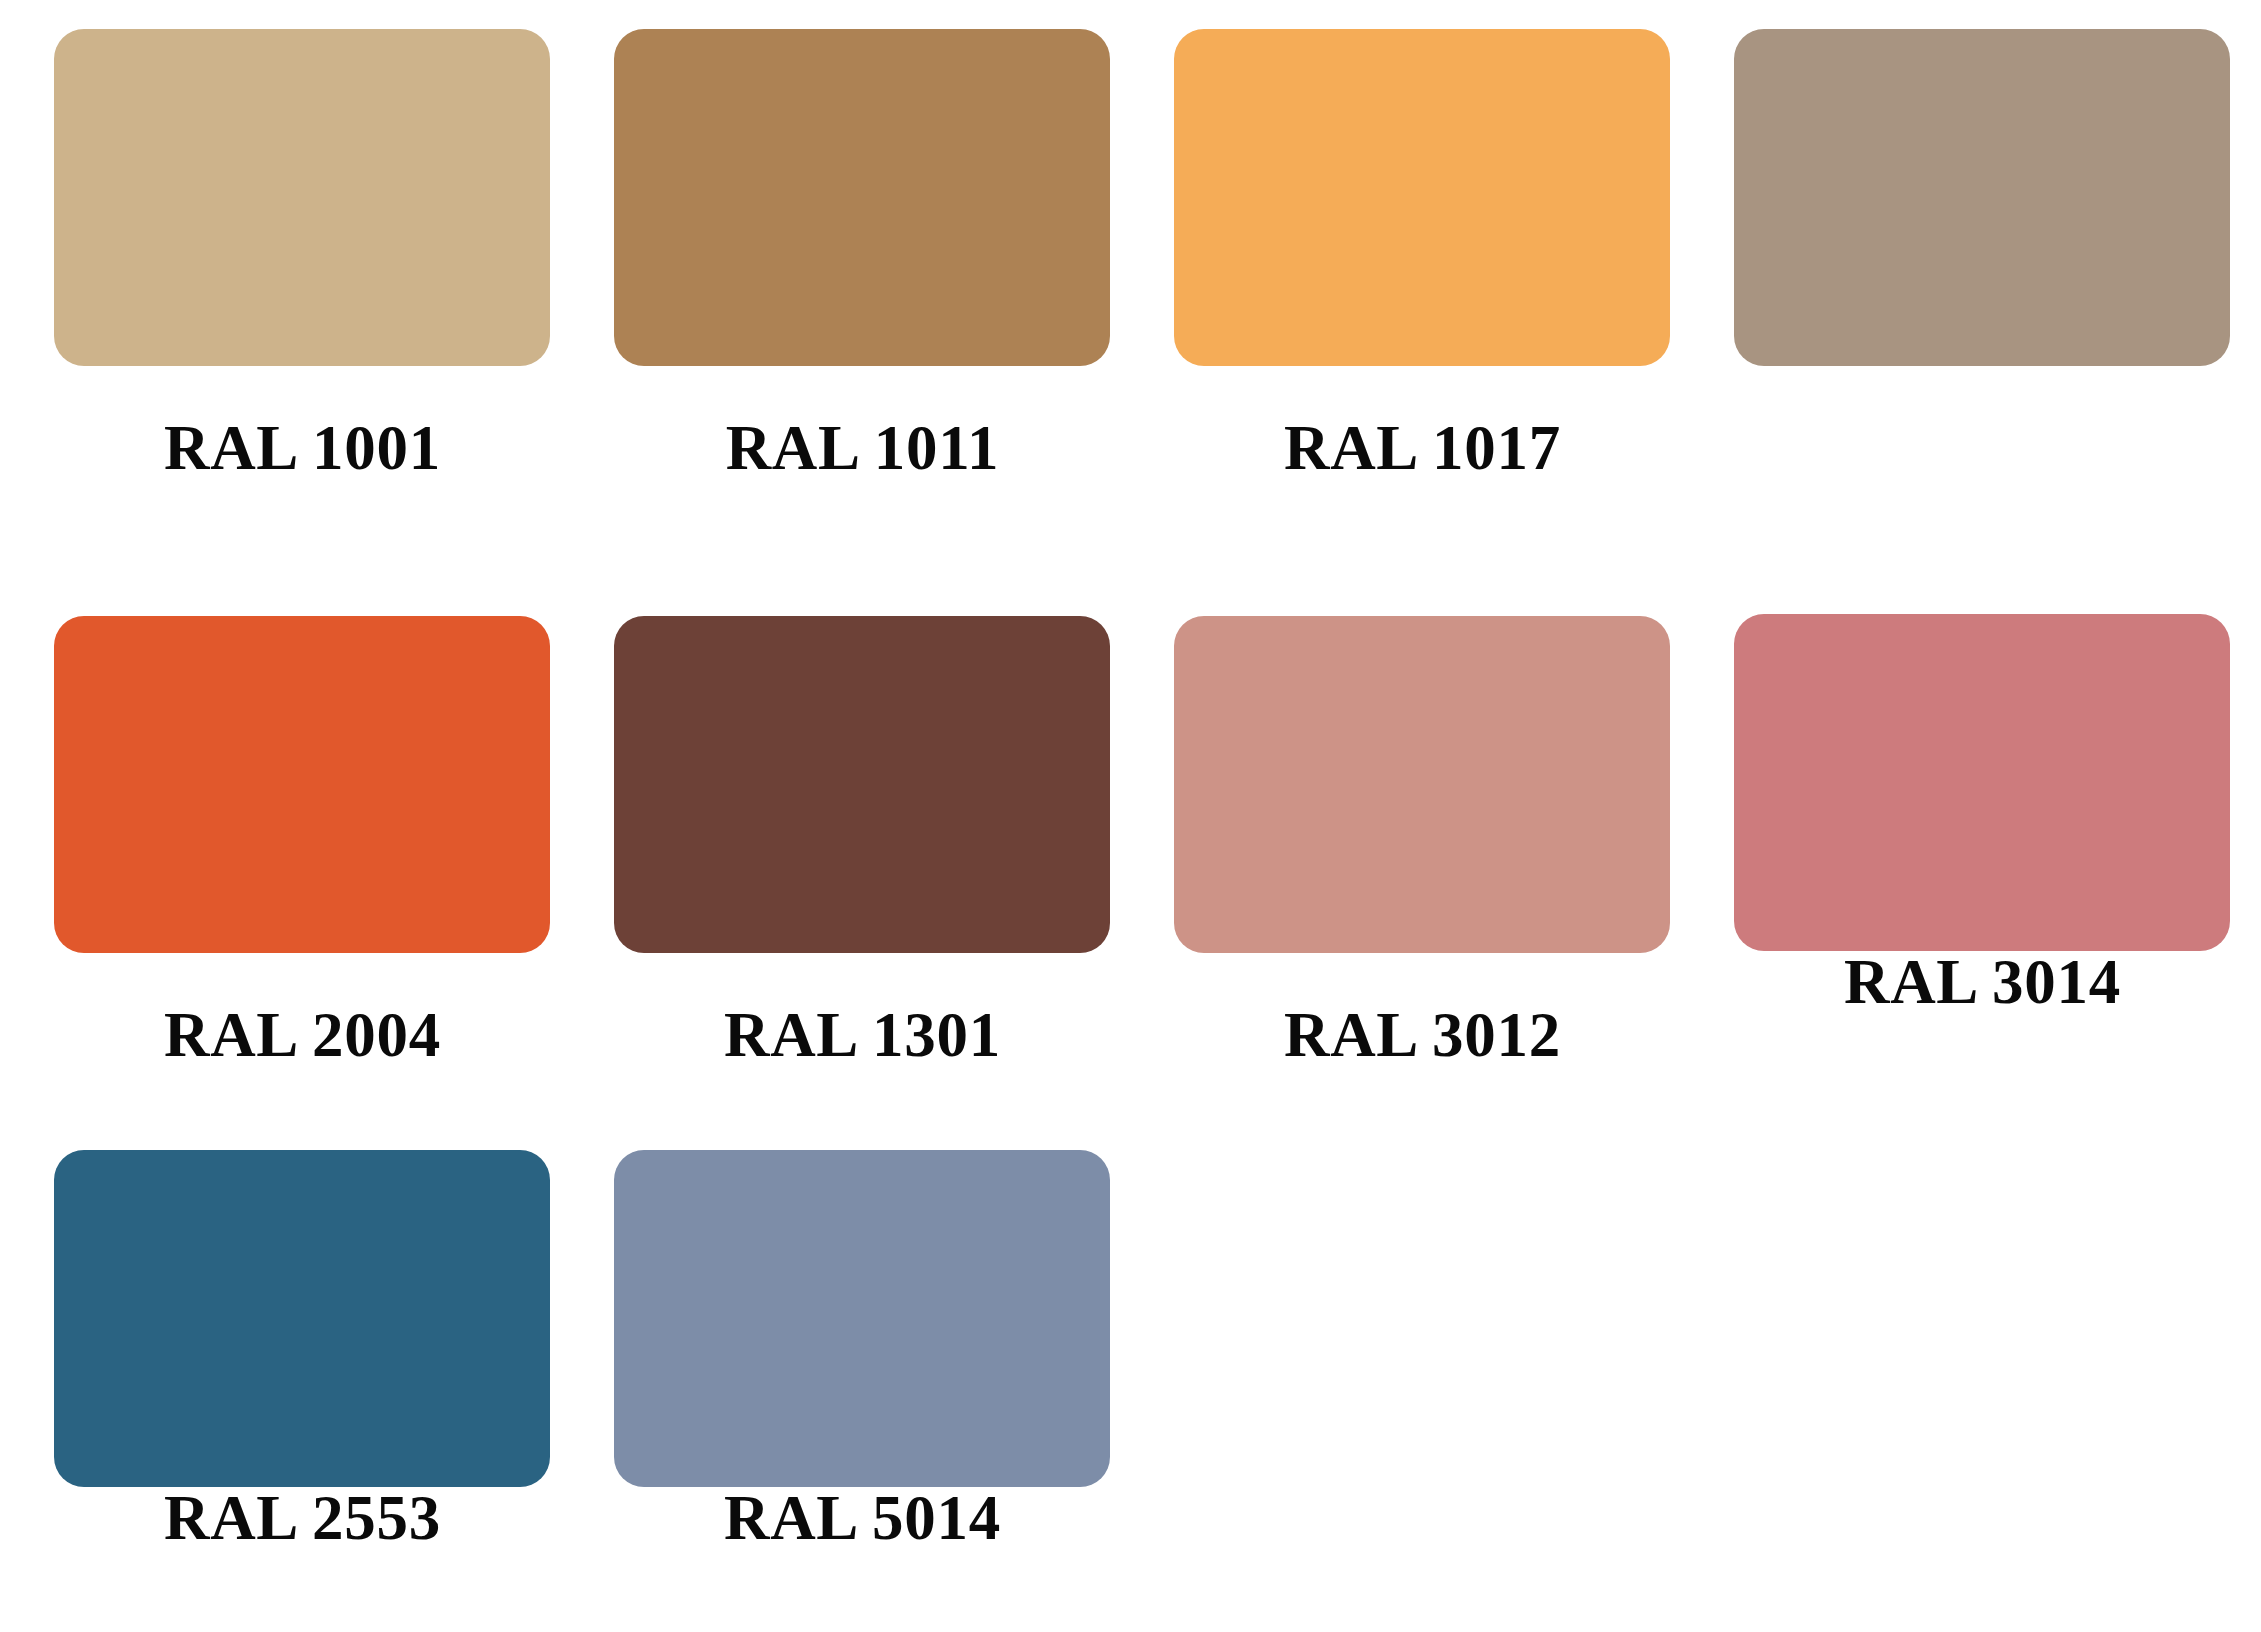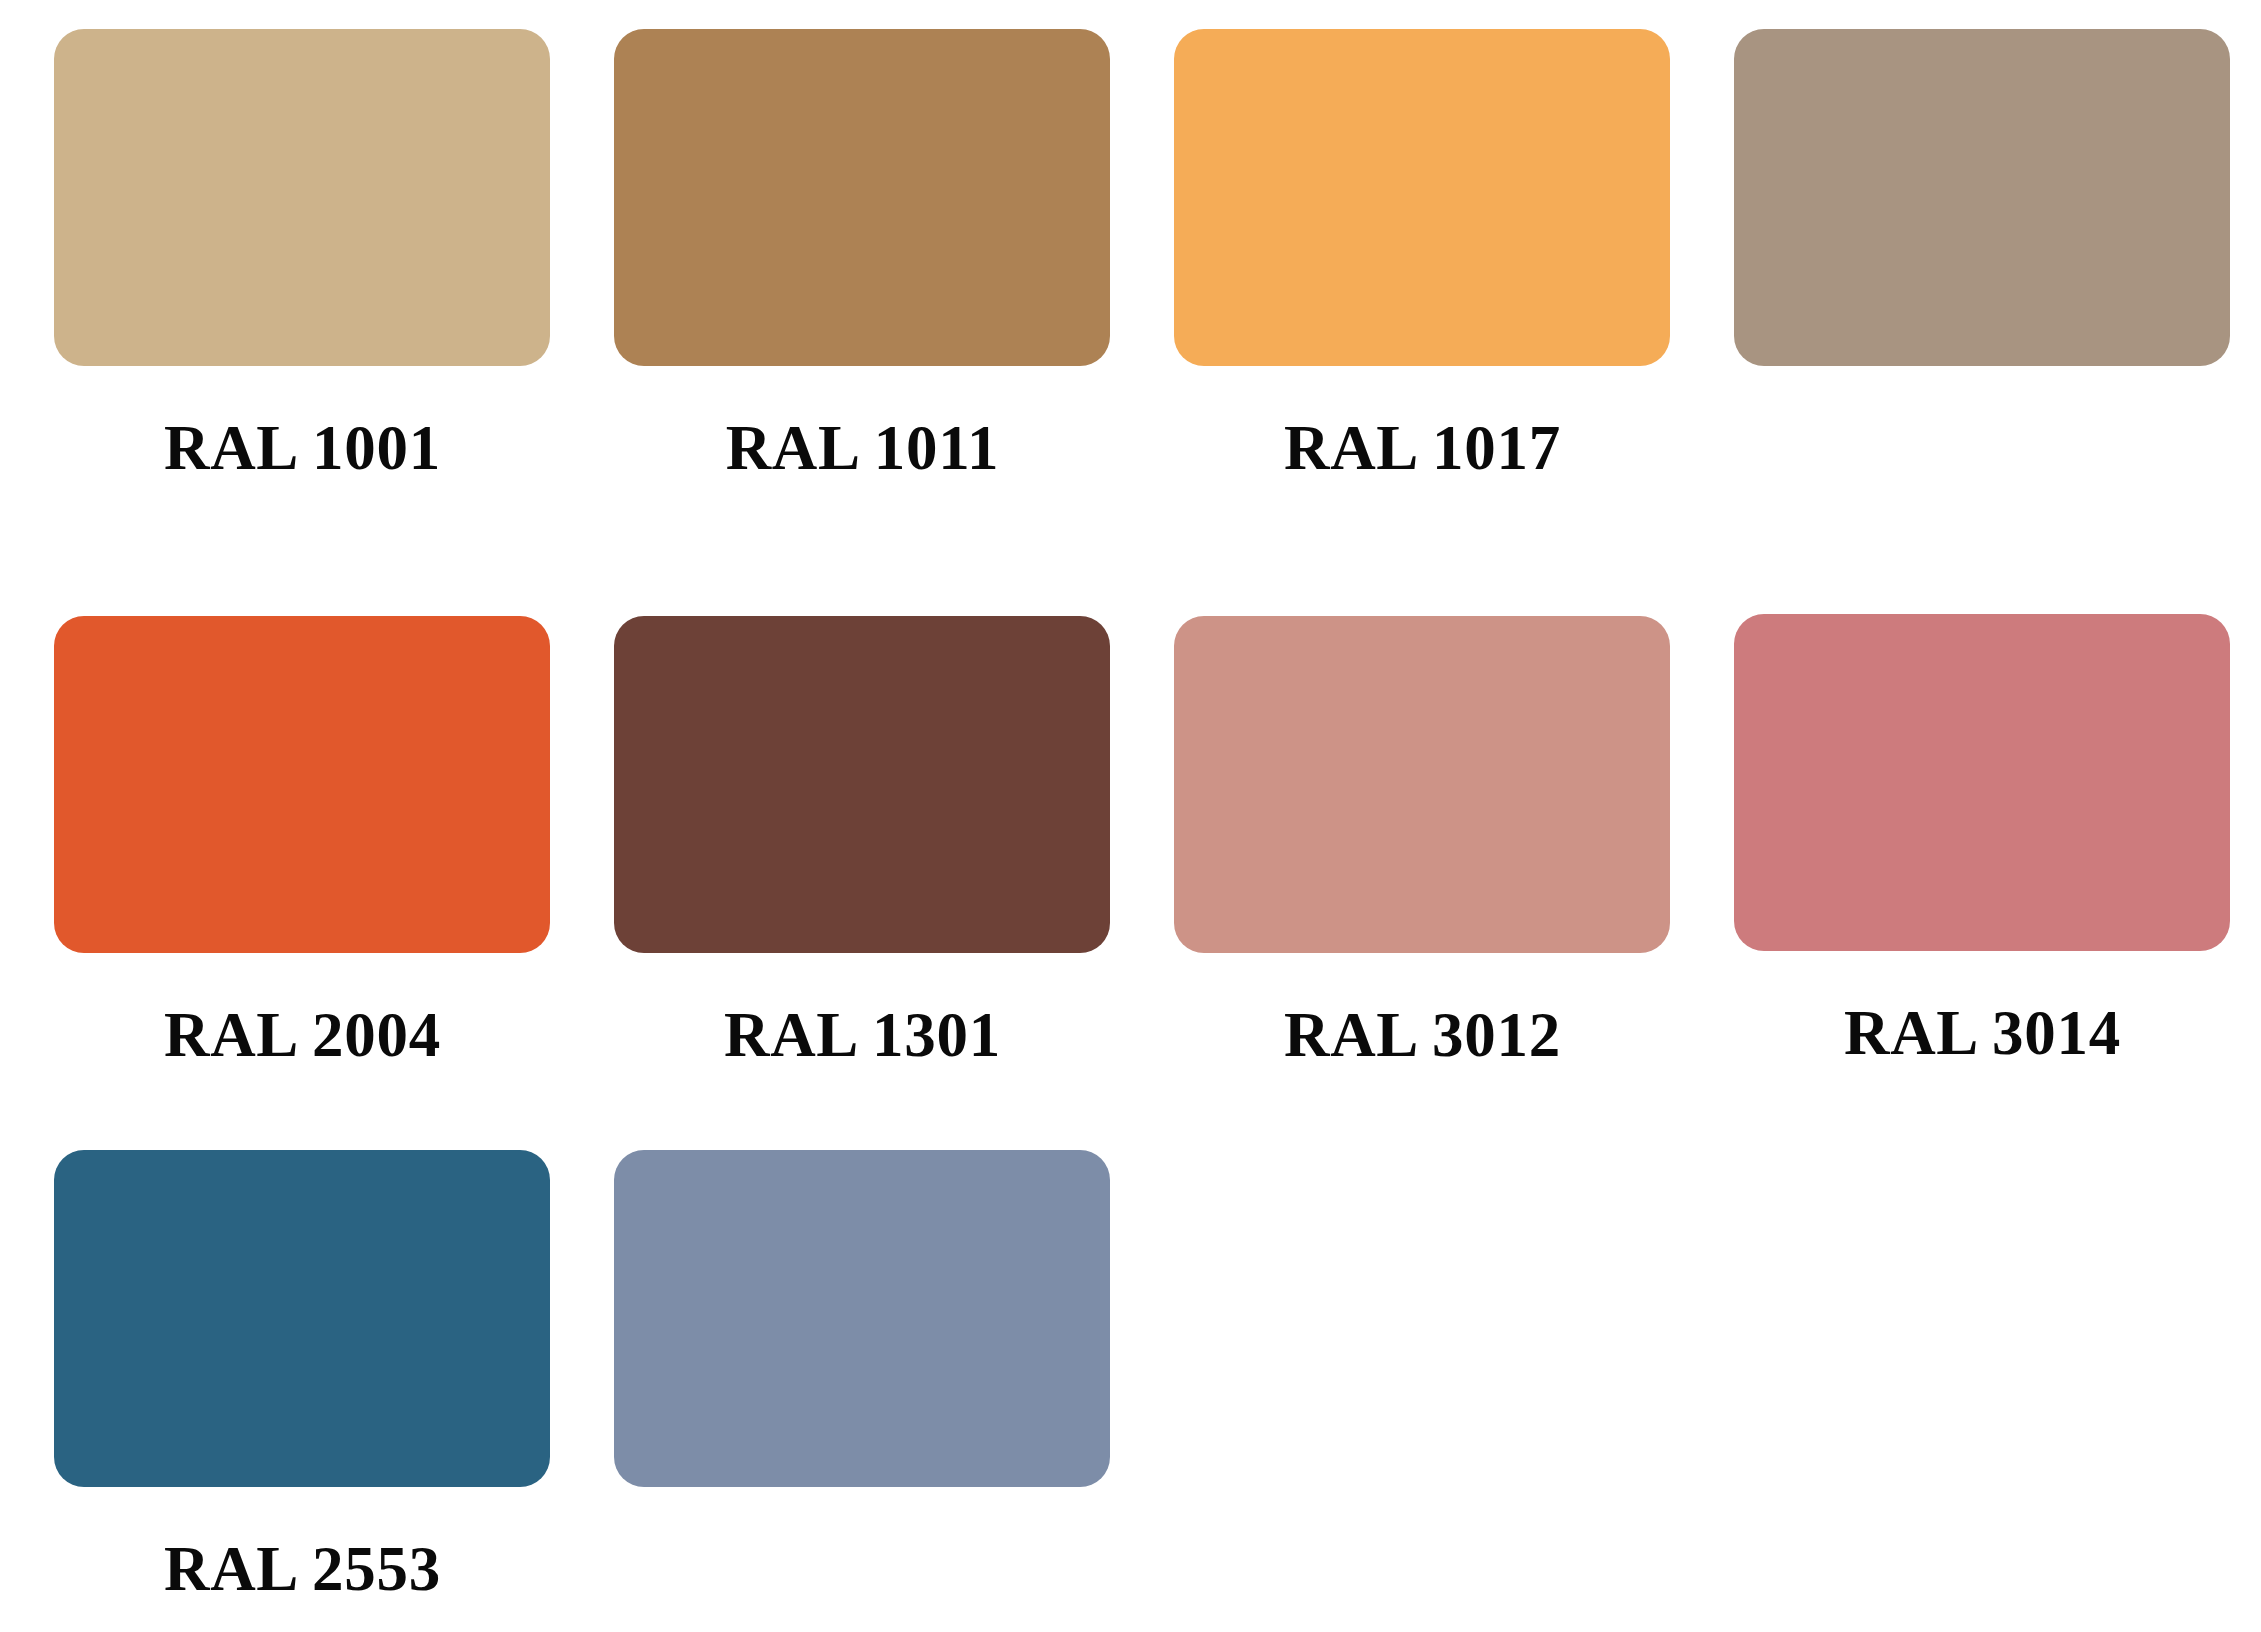--- a/index.html
+++ b/index.html
@@ -66,21 +66,21 @@
     font-weight: bold;
     font-size: 63px;
     line-height: 1;
     color: #0a0a0a;
     letter-spacing: 0.7px;
     white-space: nowrap;
   }
 
   .row-1 .swatch-label { margin-top: 51px; }
   .row-2 .swatch-label { margin-top: 51px; }
-  .row-3 .swatch-label { margin-top: 51px; }
+  .row-3 .swatch-label { }
 </style>
 </head>
 <body style="background: rgb(255, 255, 255);">
 
 <div id="palette-sheet" style="background: rgb(255, 255, 255);">
   <div class="palette-grid">
 
     <div class="swatch-cell row-1">
       <div class="swatch-chip" style="background: rgb(205, 179, 139);"></div>
       <div class="swatch-label">RAL 1001</div>
@@ -113,17 +113,18 @@
     <div class="swatch-cell row-3">
       <div class="swatch-chip" style="background: rgb(205, 123, 125);"></div>
       <div class="swatch-label">RAL 3014</div>
     </div>
     <div class="swatch-cell row-3">
       <div class="swatch-chip" style="background: rgb(42, 99, 130);"></div>
       <div class="swatch-label">RAL 2553</div>
     </div>
     <div class="swatch-cell row-3">
       <div class="swatch-chip" style="background: rgb(125, 141, 168);"></div>
+      <div class="swatch-label">RAL 5014</div>
     </div>
 
   </div>
 </div>
 
 
 </body></html>

